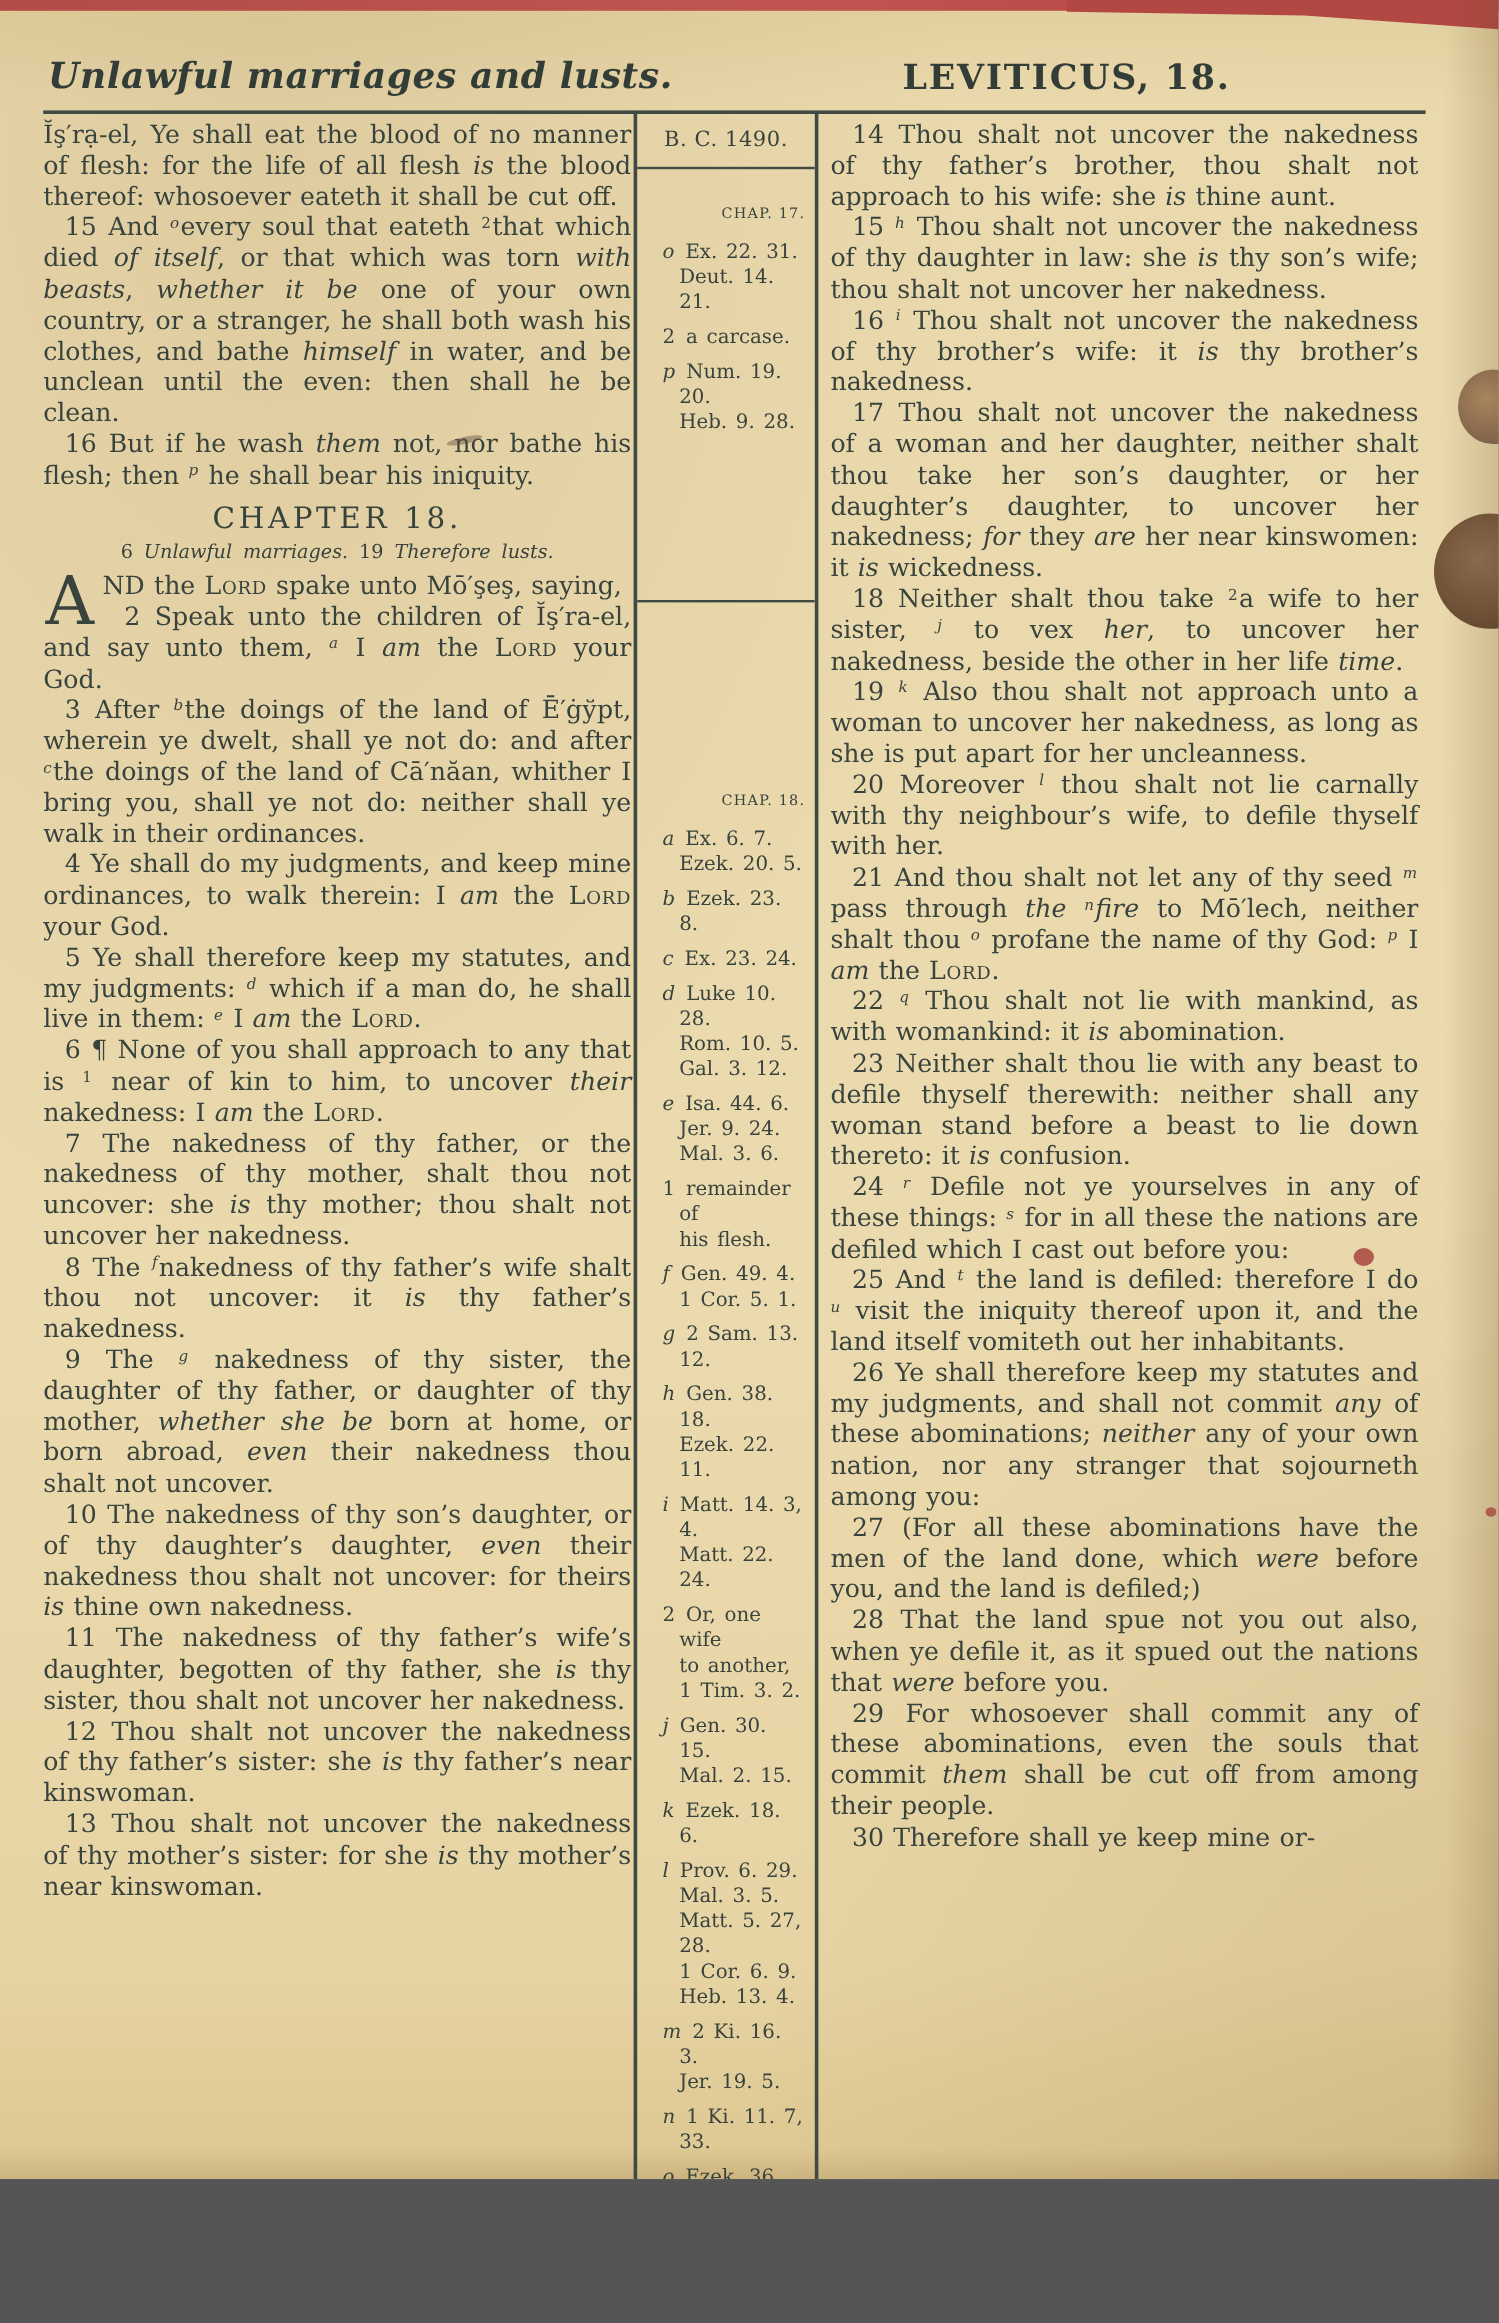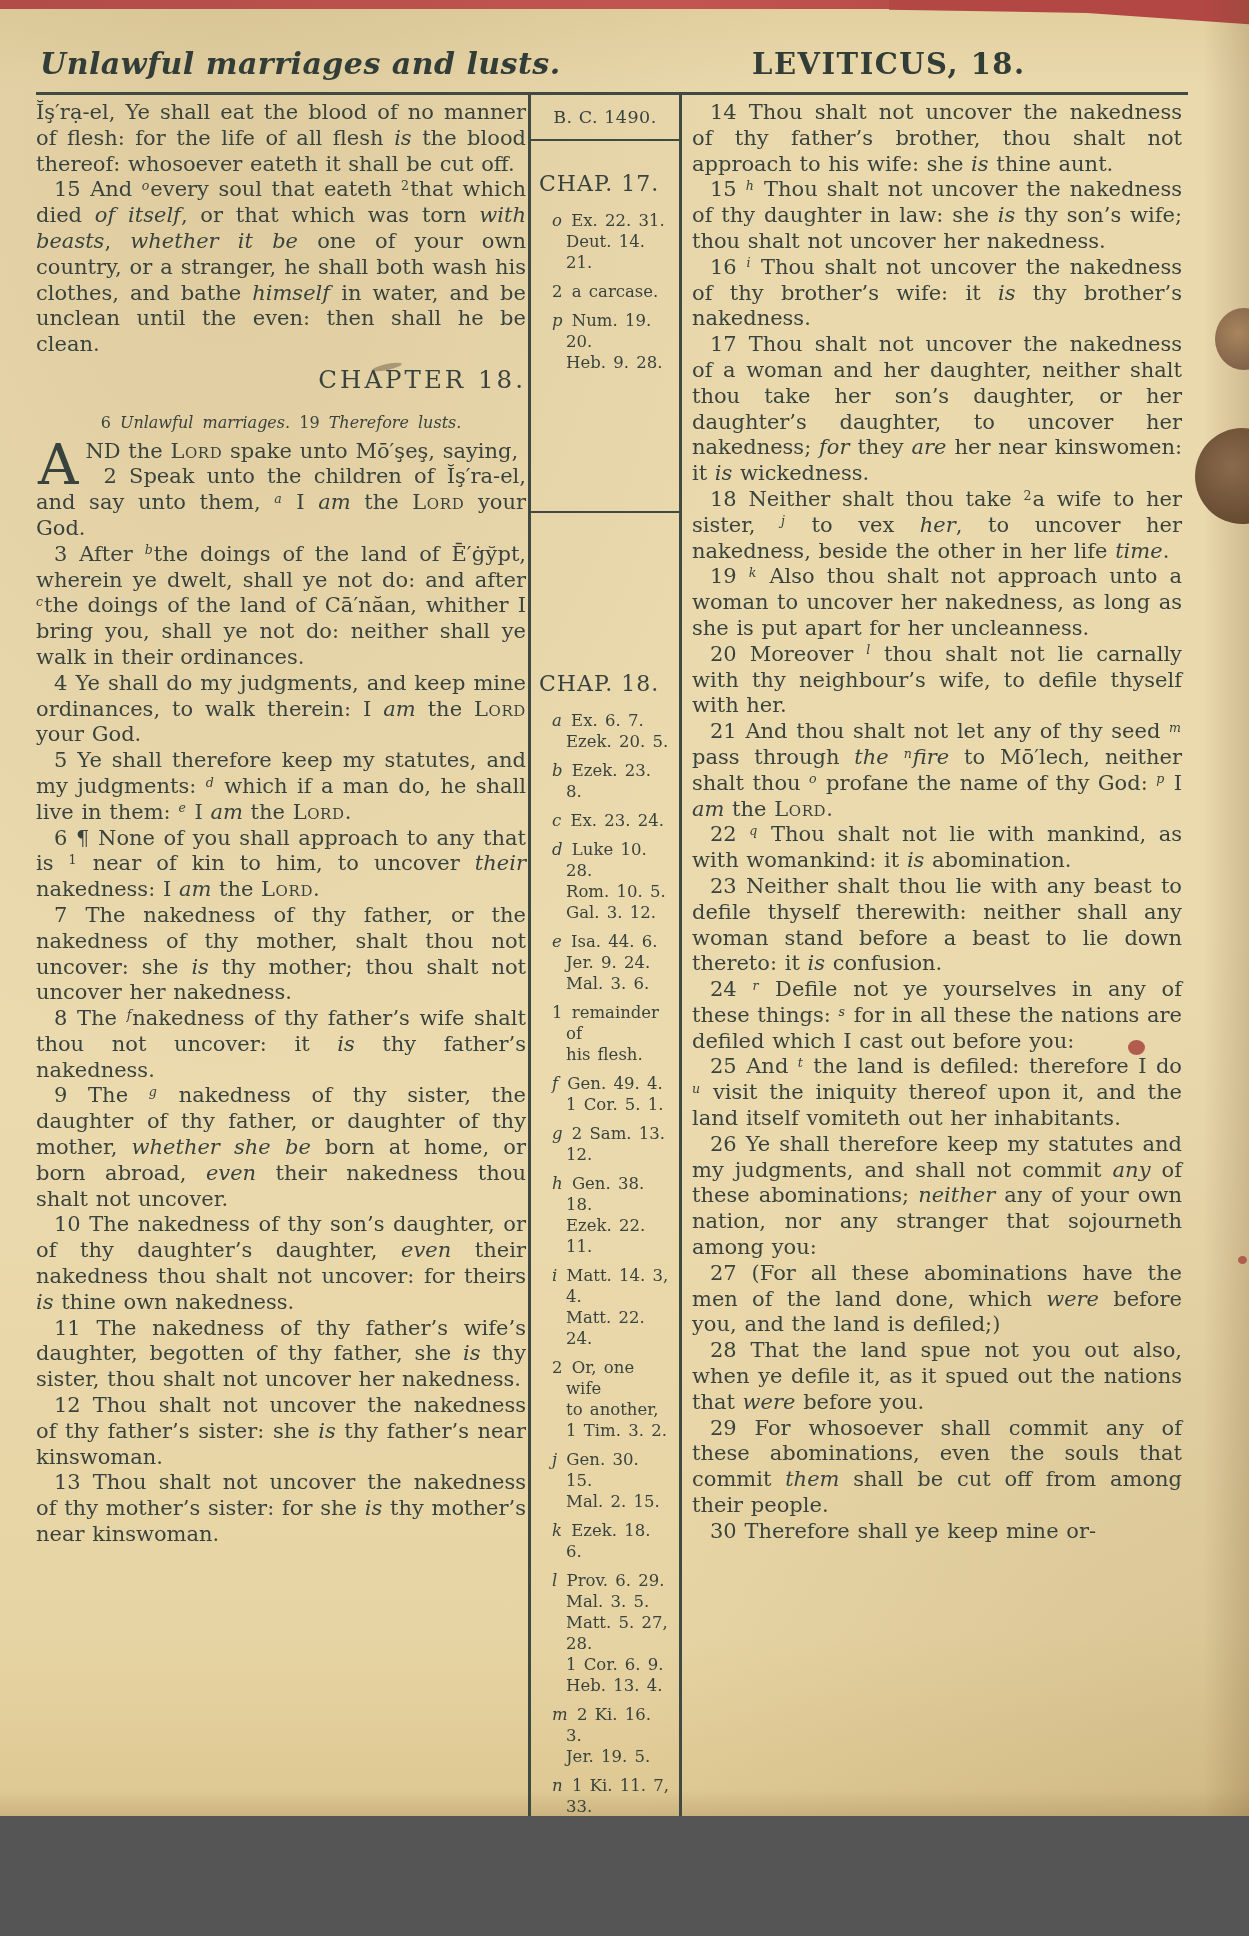--- a/index.html
+++ b/index.html
@@ -36,34 +36,34 @@
     border-top:3px solid #3f4a43;display:flex;align-items:flex-start;}
   .col-left{width:492px;padding:5px 2px 0 0;box-sizing:border-box;}
   .col-center{width:154px;height:1772px;box-sizing:border-box;
     border-left:3px solid #3f4a43;border-right:3px solid #3f4a43;
     padding:0 8px;overflow:hidden;}
   .col-right{width:500px;padding:5px 0 0 10px;box-sizing:border-box;}
 
   .blk{margin:0;text-align:justify;font-size:21px;line-height:25.8px;text-indent:18px;
     word-spacing:1px;}
   .blk.cont{text-indent:0;}
-  .blk.chapter{text-align:right;text-indent:0;font-size:24.5px;letter-spacing:3px;
-    margin:9px 0 17px;font-weight:normal;}
+  .blk.chapter{text-align:center;text-indent:0;font-size:24.5px;letter-spacing:3px;
+    margin:9px 0 3px;font-weight:normal;}
   .blk.summary{text-align:center;text-indent:0;font-size:16px;margin:0 0 3px;word-spacing:4px;}
   .blk.dropcap{text-indent:0;}
   .dc{float:left;font-size:56px;line-height:44px;padding:4px 7px 0 2px;}
   .sc{font-variant:small-caps;letter-spacing:0.6px;}
   sup.mk{font-size:0.6em;line-height:0;vertical-align:baseline;position:relative;top:-0.5em;
     padding-right:1px;}
   sup.mk.it{font-style:italic;}
 
   
   .bc{ text-align:center;font-size:17.5px;margin:12px 0 0;letter-spacing:0.5px;}
   hr.crule{border:none;border-top:2.5px solid #3f4a43;margin:12px -8px 0;}
-  .chapl{text-align:left;font-size:22px;letter-spacing:1px;margin:30px 0 14px;}
+  .chapl{text-align:right;font-size:12px;letter-spacing:1px;margin:30px 0 14px;}
   .chapl.c18{margin-top:158px;}
   .spacer-mid{height:118px;}
   .reflist{font-size:16.5px;line-height:21px;}
   .ref{padding-left:14px;text-indent:-14px;margin-bottom:8px;word-spacing:2px;margin-left:13px;}
   .refm{padding-right:2px;}
   .refm.it{font-style:italic;}
 
   .page-num{position:absolute;top:1866px;left:36px;width:492px;text-align:center;
     font-size:23px;letter-spacing:1px;}
 
@@ -89,20 +89,21 @@
   <div class="edge-bottom"></div>
 
   <div class="head-left">Unlawful marriages and lusts.</div>
   <div class="head-right">LEVITICUS, 18.</div>
 
   <div class="text-block">
 
     <div class="col-left">
         <p class="blk cont">Ĭş′rạ-el, Ye shall eat the blood of no manner of flesh: for the life of all flesh <i>is</i> the blood thereof: whosoever eateth it shall be cut off.</p>
         <p class="blk verse">15 And <sup class="mk it">o</sup>every soul that eateth <sup class="mk">2</sup>that which died <i>of itself</i>, or that which was torn <i>with beasts</i>, <i>whether it be</i> one of your own country, or a stranger, he shall both wash his clothes, and bathe <i>himself</i> in water, and be unclean until the even: then shall he be clean.</p>
+        <p class="blk verse">16 But if he wash <i>them</i> not, nor bathe his flesh; then <sup class="mk it">p</sup> he shall bear his iniquity.</p>
         <h3 class="blk chapter">CHAPTER 18.</h3>
         <p class="blk summary">6 <i>Unlawful marriages.</i> 19 <i>Therefore lusts.</i></p>
         <p class="blk dropcap"><span class="dc">A</span>ND the <span class="sc">Lord</span> spake unto Mō′şeş, saying,</p>
         <p class="blk verse">2 Speak unto the children of Ĭş′ra-el, and say unto them, <sup class="mk it">a</sup> I <i>am</i> the <span class="sc">Lord</span> your God.</p>
         <p class="blk verse">3 After <sup class="mk it">b</sup>the doings of the land of Ē′ġўpt, wherein ye dwelt, shall ye not do: and after <sup class="mk it">c</sup>the doings of the land of Cā′năan, whither I bring you, shall ye not do: neither shall ye walk in their ordinances.</p>
         <p class="blk verse">4 Ye shall do my judgments, and keep mine ordinances, to walk therein: I <i>am</i> the <span class="sc">Lord</span> your God.</p>
         <p class="blk verse">5 Ye shall therefore keep my statutes, and my judgments: <sup class="mk it">d</sup> which if a man do, he shall live in them: <sup class="mk it">e</sup> I <i>am</i> the <span class="sc">Lord</span>.</p>
         <p class="blk verse">6 ¶ None of you shall approach to any that is <sup class="mk">1</sup> near of kin to him, to uncover <i>their</i> nakedness: I <i>am</i> the <span class="sc">Lord</span>.</p>
         <p class="blk verse">7 The nakedness of thy father, or the nakedness of thy mother, shalt thou not uncover: she <i>is</i> thy mother; thou shalt not uncover her nakedness.</p>
         <p class="blk verse">8 The <sup class="mk it">f</sup>nakedness of thy father’s wife shalt thou not uncover: it <i>is</i> thy father’s nakedness.</p>

